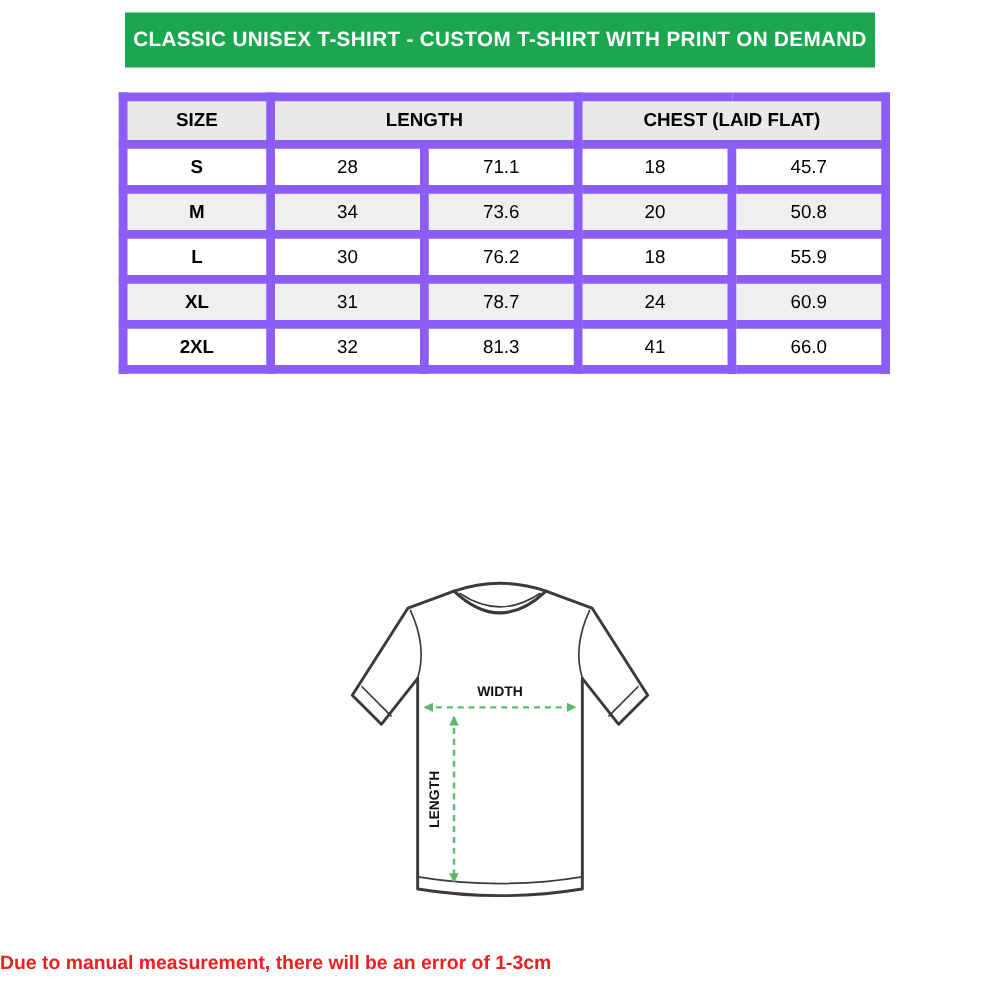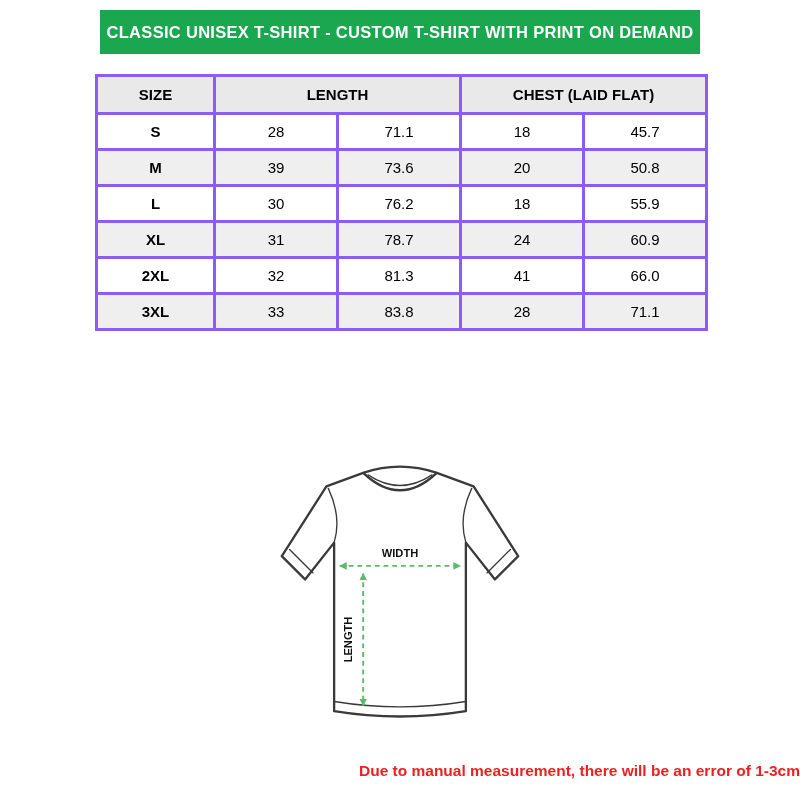--- a/index.html
+++ b/index.html
@@ -31,21 +31,21 @@
     position: absolute;
     left: 95px; top: 74px;
     width: 610px;
   }
   table {
     width: 100%;
     border-collapse: collapse;
     table-layout: fixed;
   }
   th, td {
-    border: 3px solid #8b5cf6;
+    border: 7px solid #8b5cf6;
     text-align: center;
     vertical-align: middle;
     color: #000;
     font-size: 15px;
   }
   th {
     height: 38px;
     font-weight: bold;
     background: #e9e9e9;
   }
@@ -61,21 +61,21 @@
   }
   svg text {
     font-family: "Liberation Sans", sans-serif;
   }
 
   
   .note {
     position: absolute;
     left: 0; top: 762px;
     width: 800px;
-    text-align: right;
+    text-align: left;
     font-weight: bold;
     font-size: 15.5px;
   }
 </style>
 </head>
 <body>
 
 <div class="page">
 
   <div class="banner" style="background: rgb(26, 167, 79);">
@@ -101,21 +101,21 @@
       <tbody>
           <tr>
             <td class="size-col">S</td>
             <td>28</td>
             <td>71.1</td>
             <td>18</td>
             <td>45.7</td>
           </tr>
           <tr class="alt">
             <td class="size-col">M</td>
-            <td>39</td>
+            <td>34</td>
             <td>73.6</td>
             <td>20</td>
             <td>50.8</td>
           </tr>
           <tr>
             <td class="size-col">L</td>
             <td>30</td>
             <td>76.2</td>
             <td>18</td>
             <td>55.9</td>
@@ -126,27 +126,20 @@
             <td>78.7</td>
             <td>24</td>
             <td>60.9</td>
           </tr>
           <tr>
             <td class="size-col">2XL</td>
             <td>32</td>
             <td>81.3</td>
             <td>41</td>
             <td>66.0</td>
-          </tr>
-          <tr class="alt">
-            <td class="size-col">3XL</td>
-            <td>33</td>
-            <td>83.8</td>
-            <td>28</td>
-            <td>71.1</td>
           </tr>
         </tbody>
     </table>
   </div>
 
   <div class="diagram">
     <svg viewBox="0 0 320 320" width="310" height="310">
       <defs>
         <marker id="ah" markerWidth="12" markerHeight="12" refX="7" refY="4" orient="auto-start-reverse" markerUnits="userSpaceOnUse">
           <path class="arrow-fill" d="M0,0 L8,4 L0,8 Z" fill="#5cbb6a"></path>

